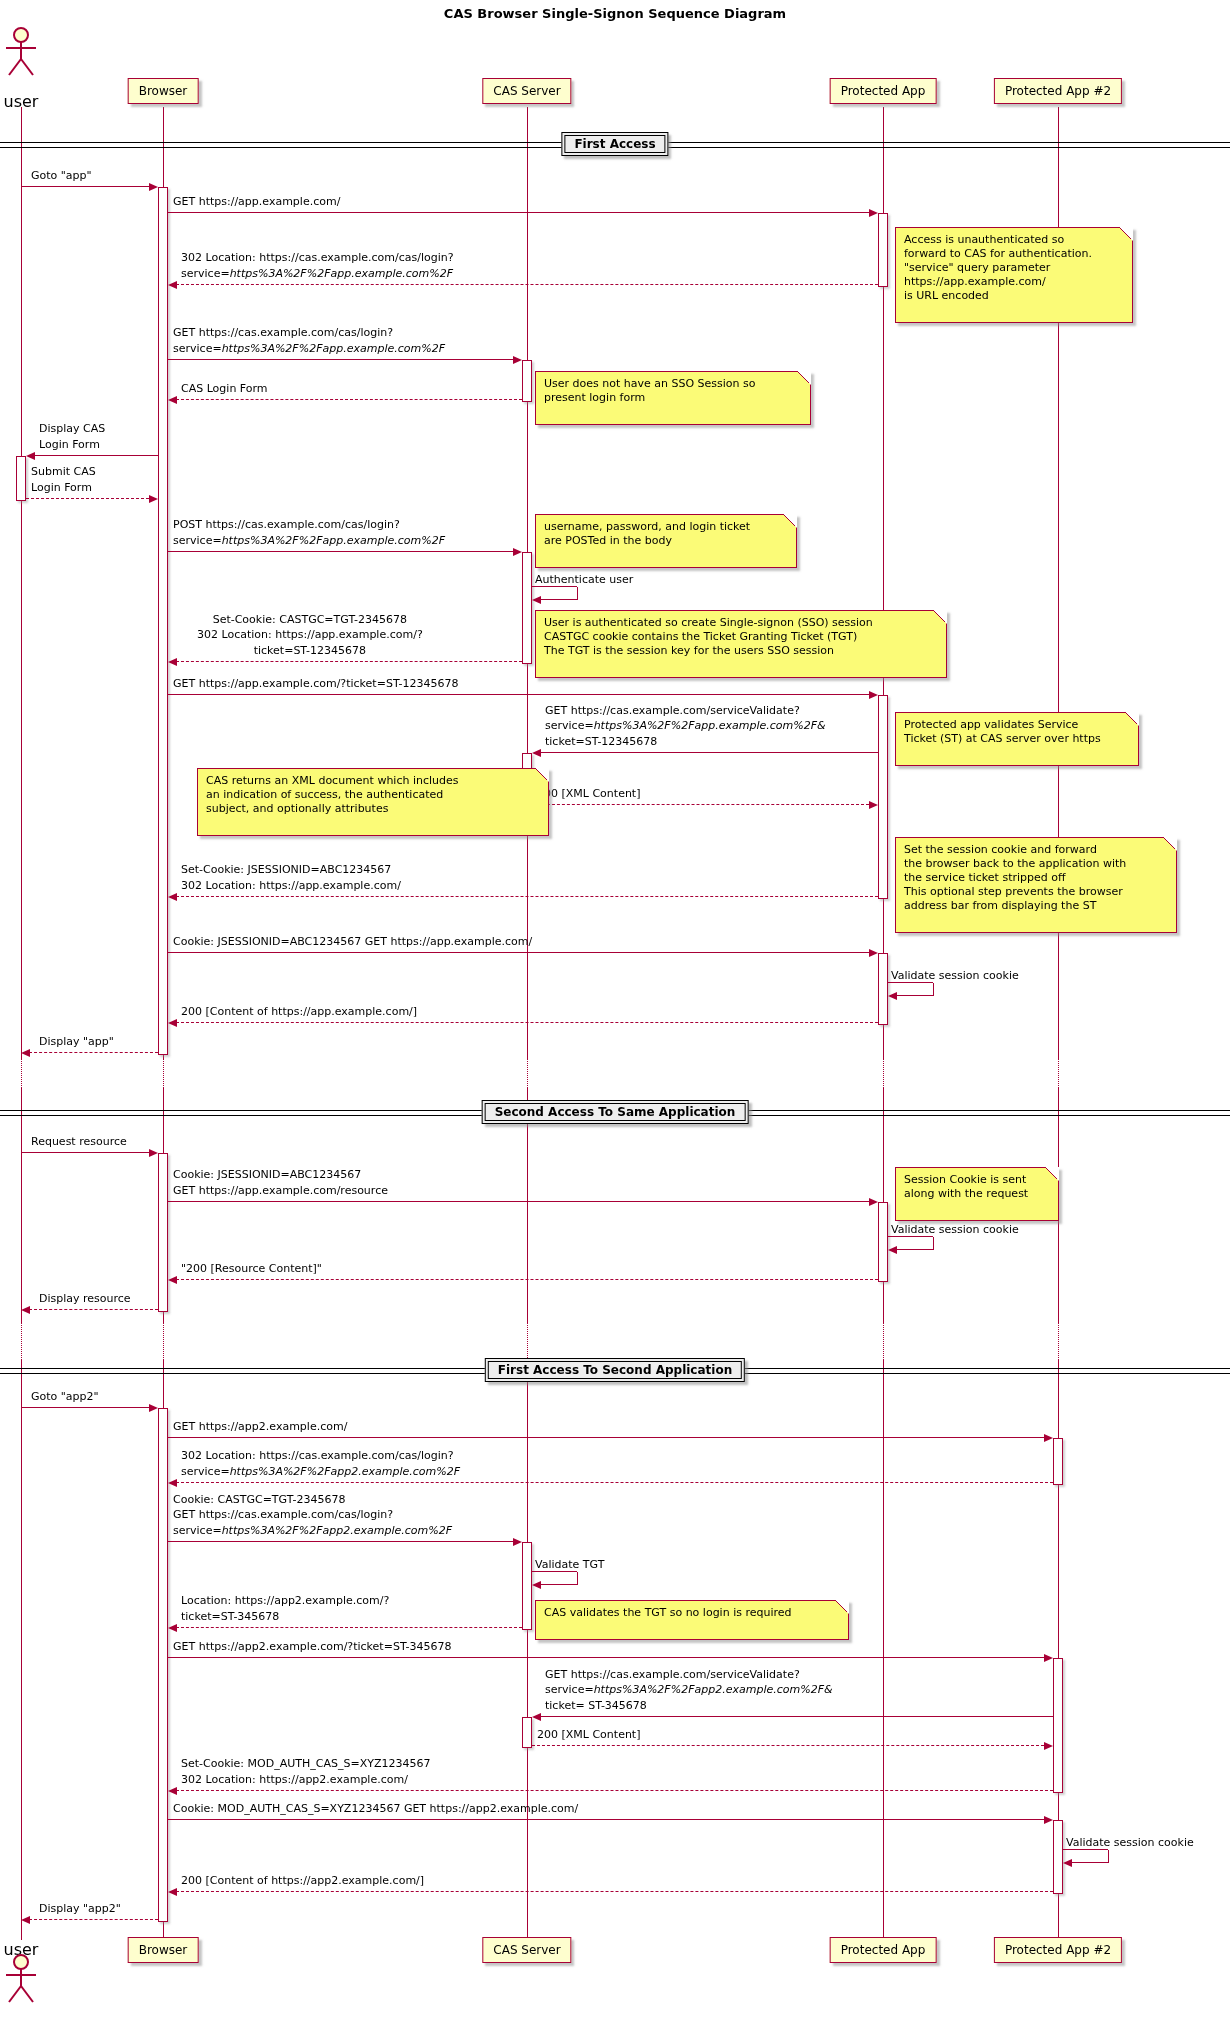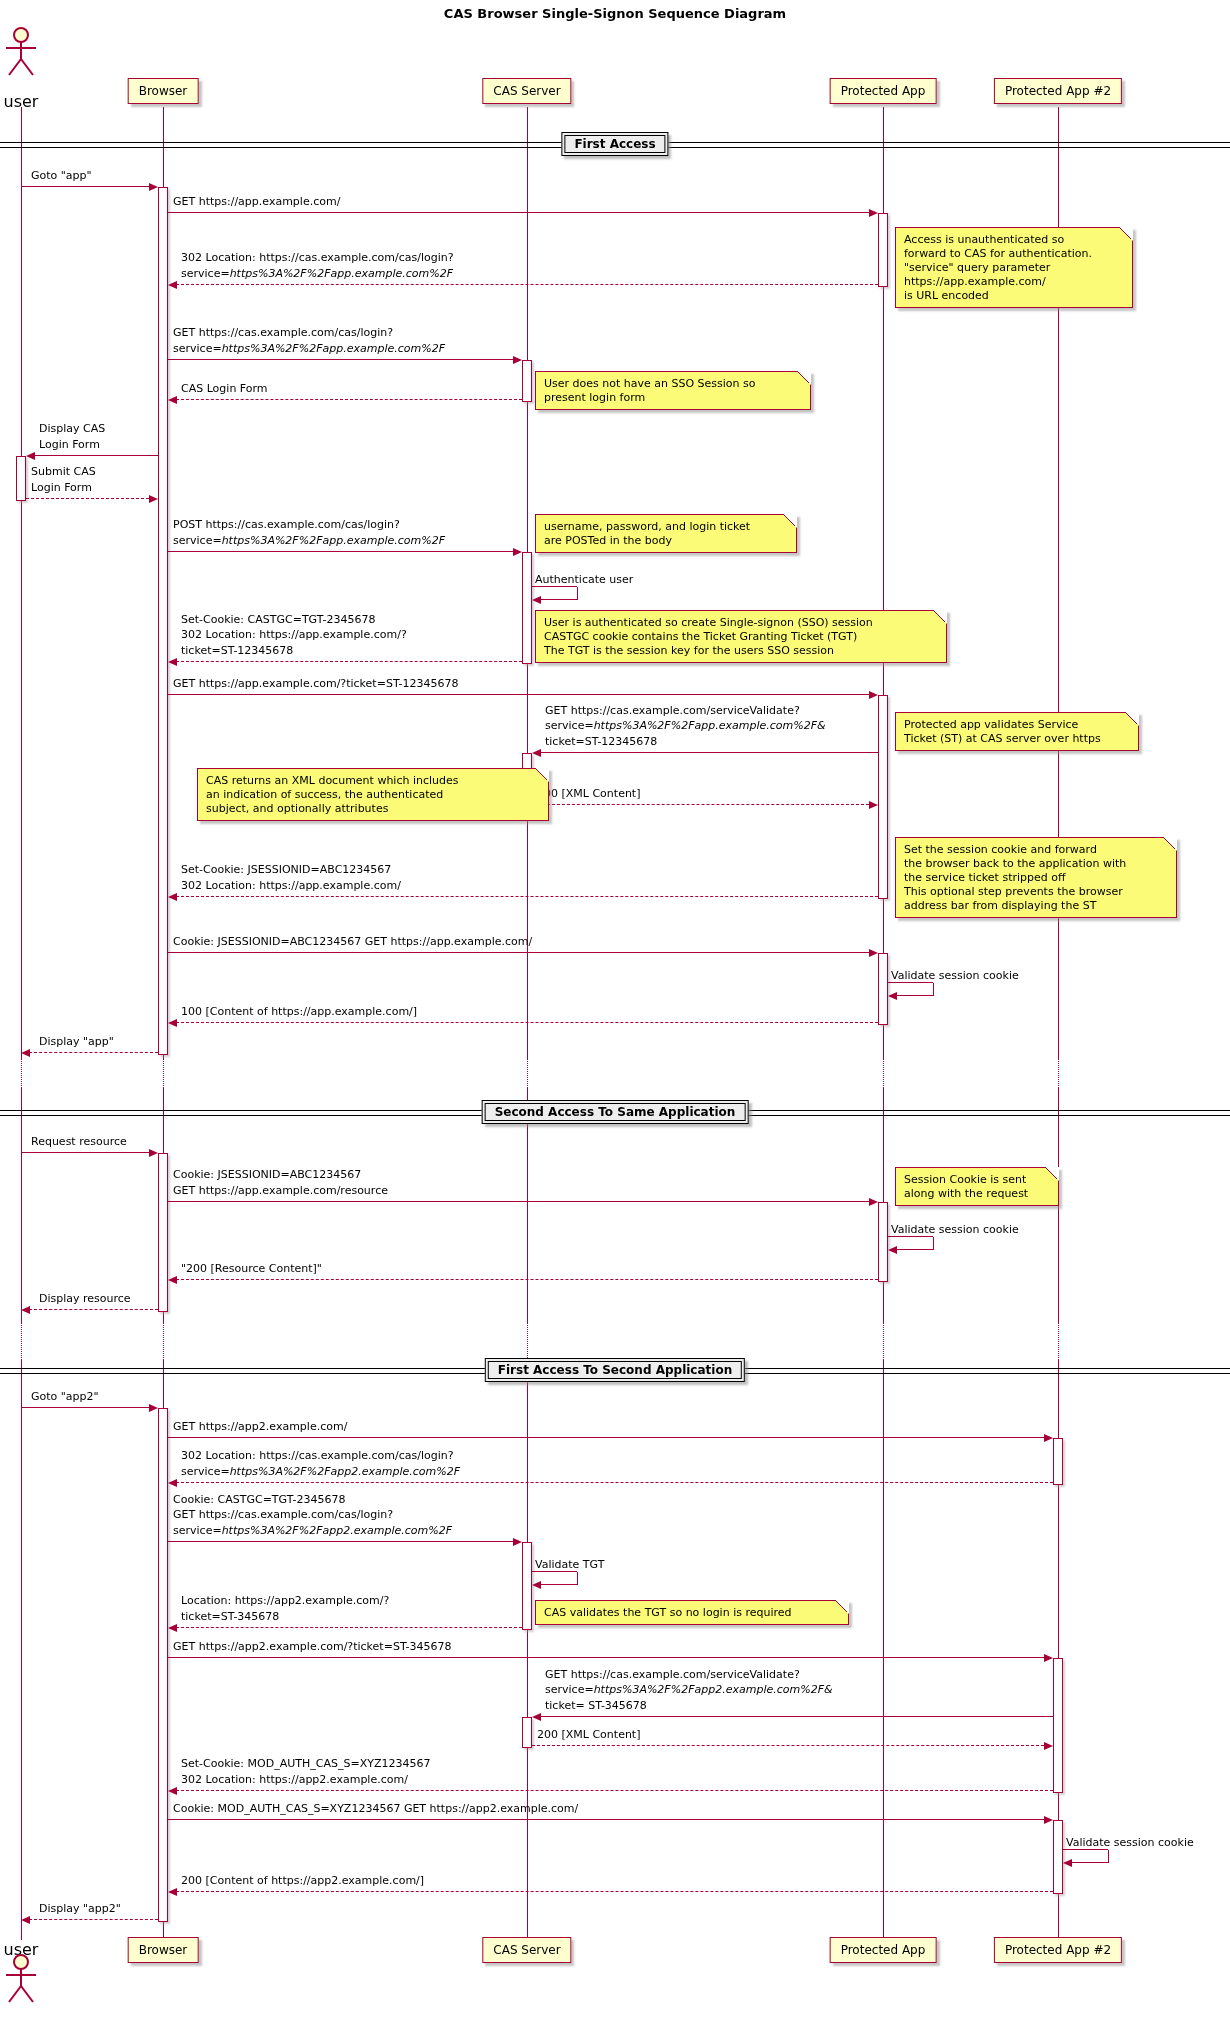--- a/index.html
+++ b/index.html
@@ -14,21 +14,21 @@
   .ml{position:absolute;height:0;border-top:1px solid #A80036;}
   .ml.dashed{border-top-style:dashed;}
   .mv{position:absolute;width:0;border-left:1px solid #A80036;}
   .ah{position:absolute;width:0;height:0;border-top:4px solid transparent;border-bottom:4px solid transparent;}
   .ah.r{border-left:9px solid #A80036;}
   .ah.l{border-right:9px solid #A80036;}
   .mlabel{position:absolute;font-size:11px;line-height:15.5px;white-space:nowrap;}
   .mlabel i{font-style:italic;}
   .note{position:absolute;background:#FBFB77;border:1px solid #A80036;
         box-shadow:3px 3px 2px rgba(140,140,140,0.5);font-size:11px;line-height:14px;
-        padding:5px 8px 4px 8px;box-sizing:border-box;}
+        padding:5px 8px 19px 8px;box-sizing:border-box;}
   .fold{position:absolute;top:-1px;right:-1px;}
   .pbox{position:absolute;transform:translateX(-50%);background:#FEFECE;border:1.5px solid #A80036;
         padding:5px 10px;font-size:12px;white-space:nowrap;
         box-shadow:3px 3px 2px rgba(140,140,140,0.5);}
   .divline{position:absolute;left:0;width:1230px;height:4px;
            border-top:1px solid #000;border-bottom:1px solid #000;}
   .divlabel{position:absolute;left:615px;transform:translate(-50%,-50%);background:#EEEEEE;
             border:1px solid #000;outline:1px solid #000;outline-offset:-4px;
             padding:4px 12px;font-size:12px;font-weight:bold;white-space:nowrap;
             box-shadow:3px 3px 2px rgba(140,140,140,0.55);}
@@ -136,21 +136,21 @@
     </div>
     <div class="ml" style="left: 532px; top: 586px; width: 45px;"></div>
     <div class="mv" style="left: 577px; top: 587px; height: 13px;"></div>
     <div class="ml" style="left: 541px; top: 599px; width: 36px;"></div>
     <div class="ah l" style="left: 532px; top: 596px;"></div>
     <div class="mlabel" style="left: 535px; top: 572px;">
       <div>Authenticate user</div>
     </div>
     <div class="ml dashed" style="left: 176px; top: 661px; width: 346px;"></div>
     <div class="ah l" style="left: 168px; top: 658px;"></div>
-    <div class="mlabel" style="left: 181px; top: 611.5px;">
+    <div class="mlabel" style="left: 197px; top: 611.5px; text-align: center;">
       <div>Set-Cookie: CASTGC=TGT-2345678</div>
       <div>302 Location: https://app.example.com/?</div>
       <div>ticket=ST-12345678</div>
     </div>
     <div class="ml" style="left: 168px; top: 694px; width: 701px;"></div>
     <div class="ah r" style="left: 869px; top: 691px;"></div>
     <div class="mlabel" style="left: 173px; top: 675.5px;">
       <div>GET https://app.example.com/?ticket=ST-12345678</div>
     </div>
     <div class="ml" style="left: 540px; top: 752px; width: 338px;"></div>
@@ -179,21 +179,21 @@
     <div class="ml" style="left: 888px; top: 982px; width: 45px;"></div>
     <div class="mv" style="left: 933px; top: 983px; height: 13px;"></div>
     <div class="ml" style="left: 897px; top: 995px; width: 36px;"></div>
     <div class="ah l" style="left: 888px; top: 992px;"></div>
     <div class="mlabel" style="left: 891px; top: 968px;">
       <div>Validate session cookie</div>
     </div>
     <div class="ml dashed" style="left: 176px; top: 1022px; width: 702px;"></div>
     <div class="ah l" style="left: 168px; top: 1019px;"></div>
     <div class="mlabel" style="left: 181px; top: 1003.5px;">
-      <div>100 [Content of https://app.example.com/]</div>
+      <div>200 [Content of https://app.example.com/]</div>
     </div>
     <div class="ml dashed" style="left: 29px; top: 1052px; width: 129px;"></div>
     <div class="ah l" style="left: 21px; top: 1049px;"></div>
     <div class="mlabel" style="left: 39px; top: 1033.5px;">
       <div>Display "app"</div>
     </div>
     <div class="ml" style="left: 21px; top: 1152px; width: 128px;"></div>
     <div class="ah r" style="left: 149px; top: 1149px;"></div>
     <div class="mlabel" style="left: 31px; top: 1133.5px;">
       <div>Request resource</div>

